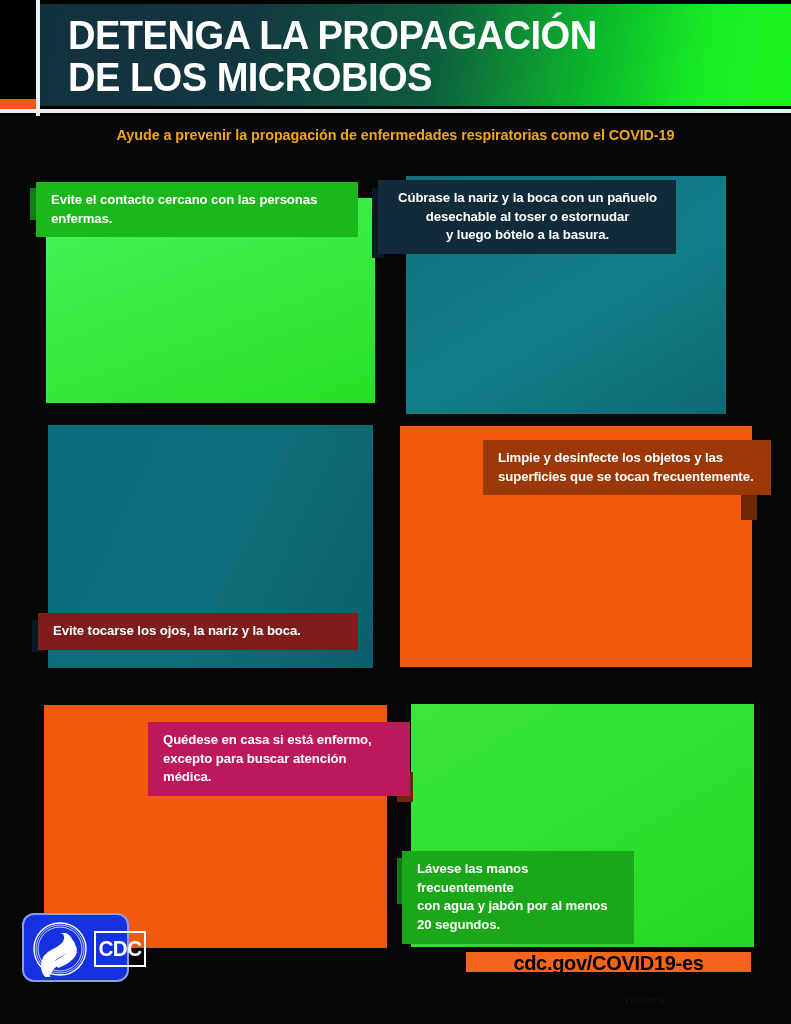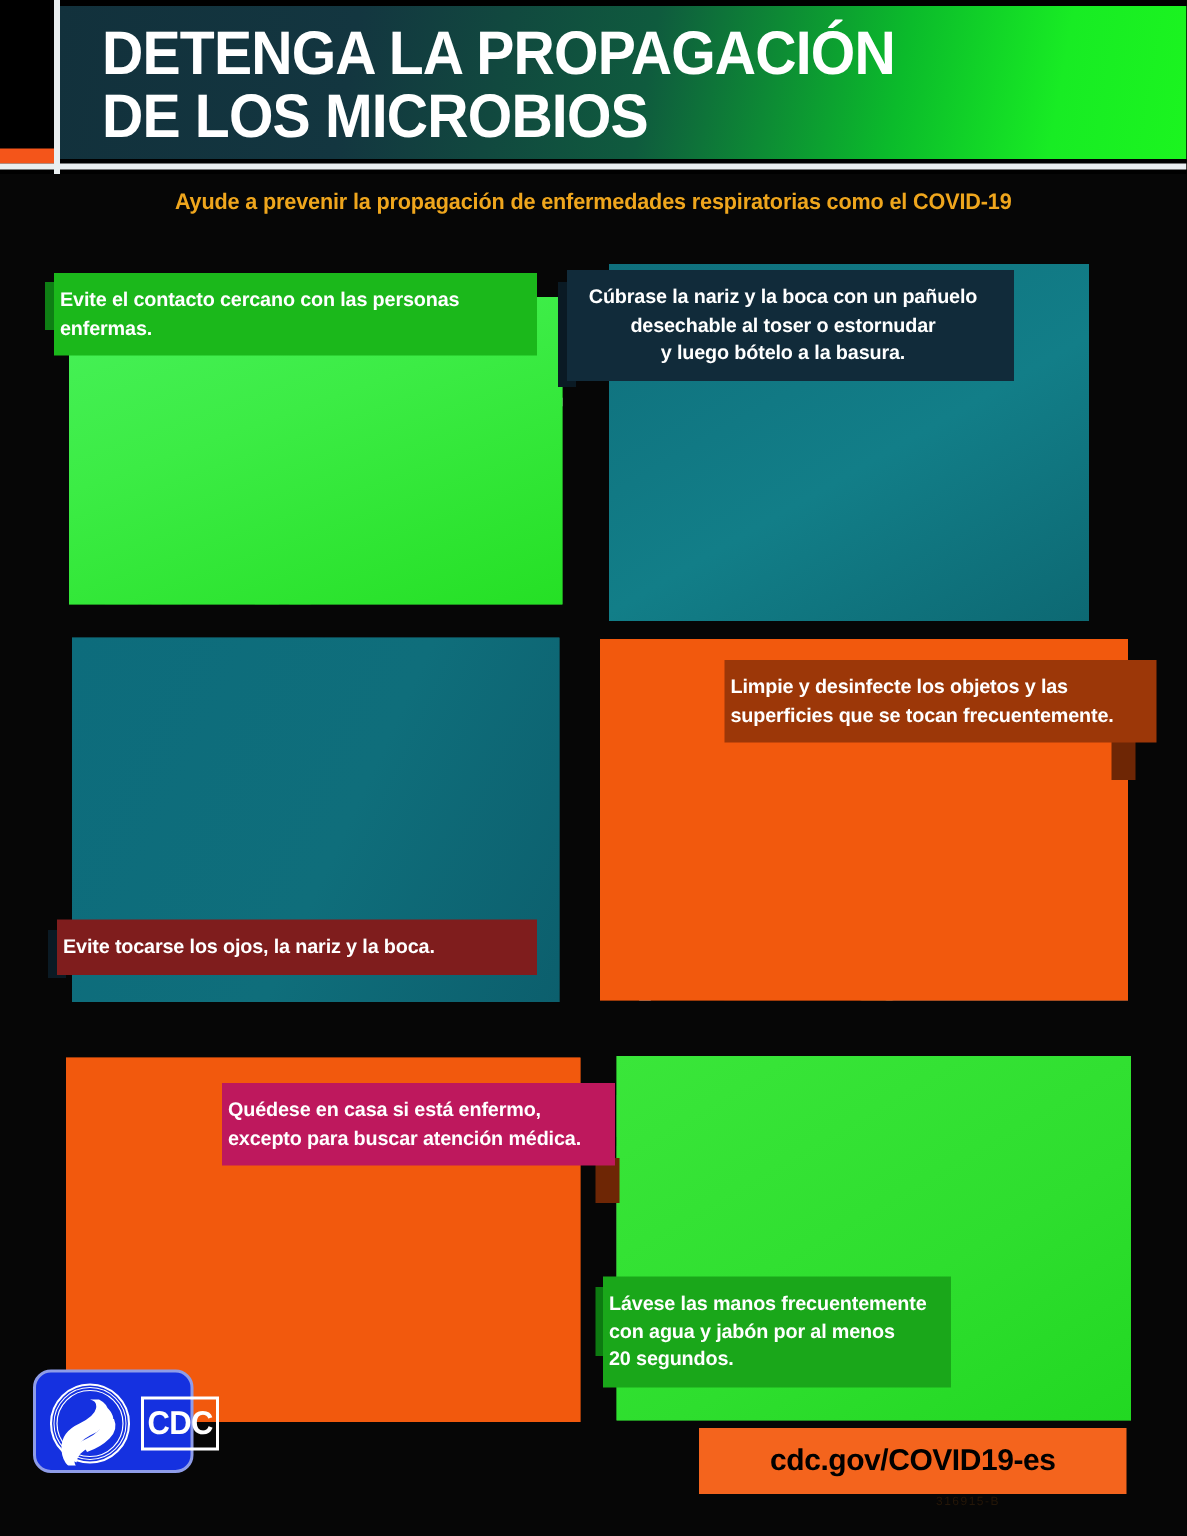--- a/index.html
+++ b/index.html
@@ -34,21 +34,21 @@
     position:absolute;left:0;top:126px;width:791px;text-align:center;
     color:#efa61d;font-weight:bold;font-size:15px;letter-spacing:-0.1px;
     transform:scaleX(.96);
   }
 
   
   .panel{position:absolute;overflow:hidden;}
   .panel .art{position:absolute;inset:0;overflow:hidden;}
   .banner{
     position:absolute;z-index:6;color:#fff;font-weight:bold;font-size:13.2px;
-    line-height:1.42;padding:9px 14px 9px 4px;letter-spacing:-0.1px;
+    line-height:1.42;padding:9px 14px 9px 15px;letter-spacing:-0.1px;
   }
   .banner-shadow{position:absolute;z-index:5;}
 
   
   #p1{left:46px;top:198px;width:329px;height:205px;background:#2ee62e;}
   #p1 .g-lite{position:absolute;left:0;top:0;width:100%;height:100%;
     background:linear-gradient(160deg,#48f15a 0%,#3cec45 40%,#25e025 100%);}
   #p1-banner{left:36px;top:182px;width:322px;background:#1bb81b;}
   #p1-banner-sh{left:30px;top:188px;width:14px;height:32px;background:#0e7f14;}
 
@@ -83,22 +83,22 @@
   #p6-banner-sh{left:397px;top:858px;width:12px;height:46px;background:#0d7a11;}
 
   
   .cdc-logo{position:absolute;left:22px;top:913px;width:107px;height:69px;
     background:#1531e0;border-radius:12px;border:2px solid #8e9ce8;}
   .cdc-logo .hhs{position:absolute;left:8px;top:6px;width:56px;height:56px;}
   .cdc-logo .cdcbox{position:absolute;left:70px;top:16px;width:52px;height:36px;
     border:2px solid #ffffff;display:flex;align-items:center;justify-content:center;}
   .cdc-logo .cdcbox span{color:#fff;font-weight:bold;font-size:22px;letter-spacing:-0.5px;
     transform:scaleX(.94);}
-  .url-bar{position:absolute;left:466px;top:952px;width:285px;height:44px;
-    background:#f4641d;display:flex;align-items:center;justify-content:center;}
+  .url-bar{position:absolute;left:466px;top:952px;width:285px;height:20px;
+    background:#f4641d;display:flex;justify-content:center;}
   .url-bar span{color:#000;font-weight:bold;font-size:20px;letter-spacing:-0.3px;}
   .pubnum{position:absolute;left:624px;top:996px;color:#241608;font-size:8px;letter-spacing:1px;}
   svg{display:block;}
 </style>
 </head>
 <body>
 
 <div class="poster">
 
   <div class="header">

